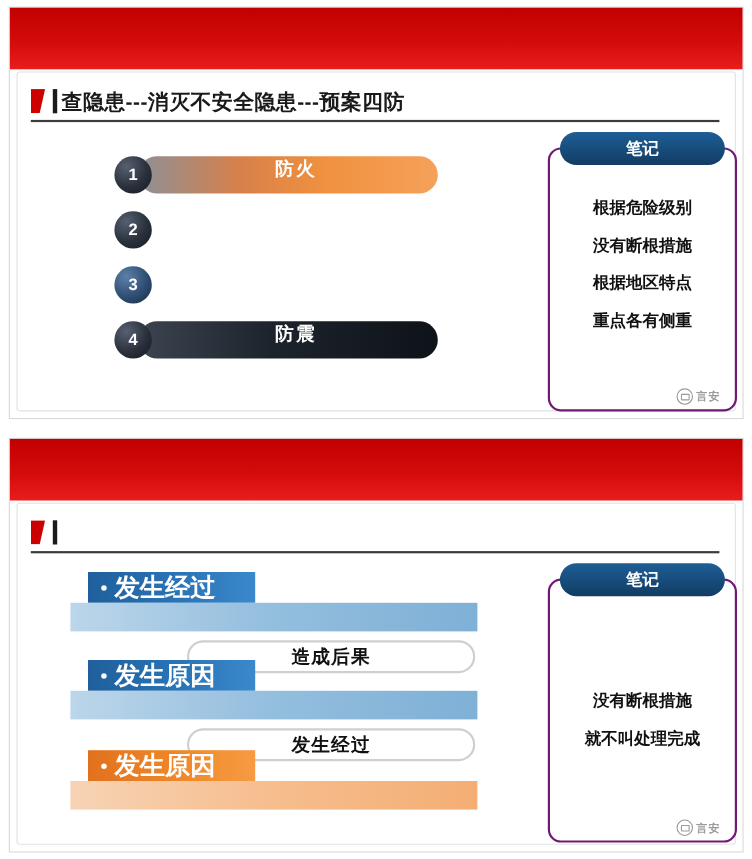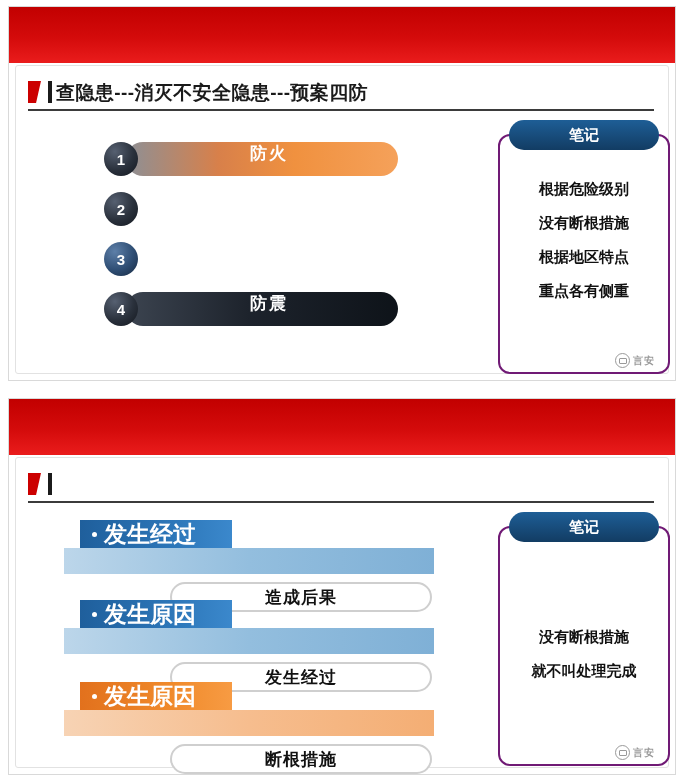--- a/index.html
+++ b/index.html
@@ -334,21 +334,20 @@
         <div class="grp-strip blue-strip"></div>
         <div class="grp-cap">发生经过</div>
       </div>
 
       <div class="grp" style="top:224px;">
         <div class="grp-top orange-top">
           <span class="dot"></span>
           <span>发生原因</span>
         </div>
         <div class="grp-strip orange-strip"></div>
-        <div class="grp-cap">断根措施</div>
       </div>
 
       <div class="notes" style="left:482px; top:68px; width:172px; height:240px;">
         <div class="notes-tab">笔记</div>
         <div class="notes-lines" style="top:100px;">
           <div class="notes-line">没有断根措施</div>
           <div class="notes-line">就不叫处理完成</div>
         </div>
         <div class="watermark">
           <span class="wm-circle"></span>

